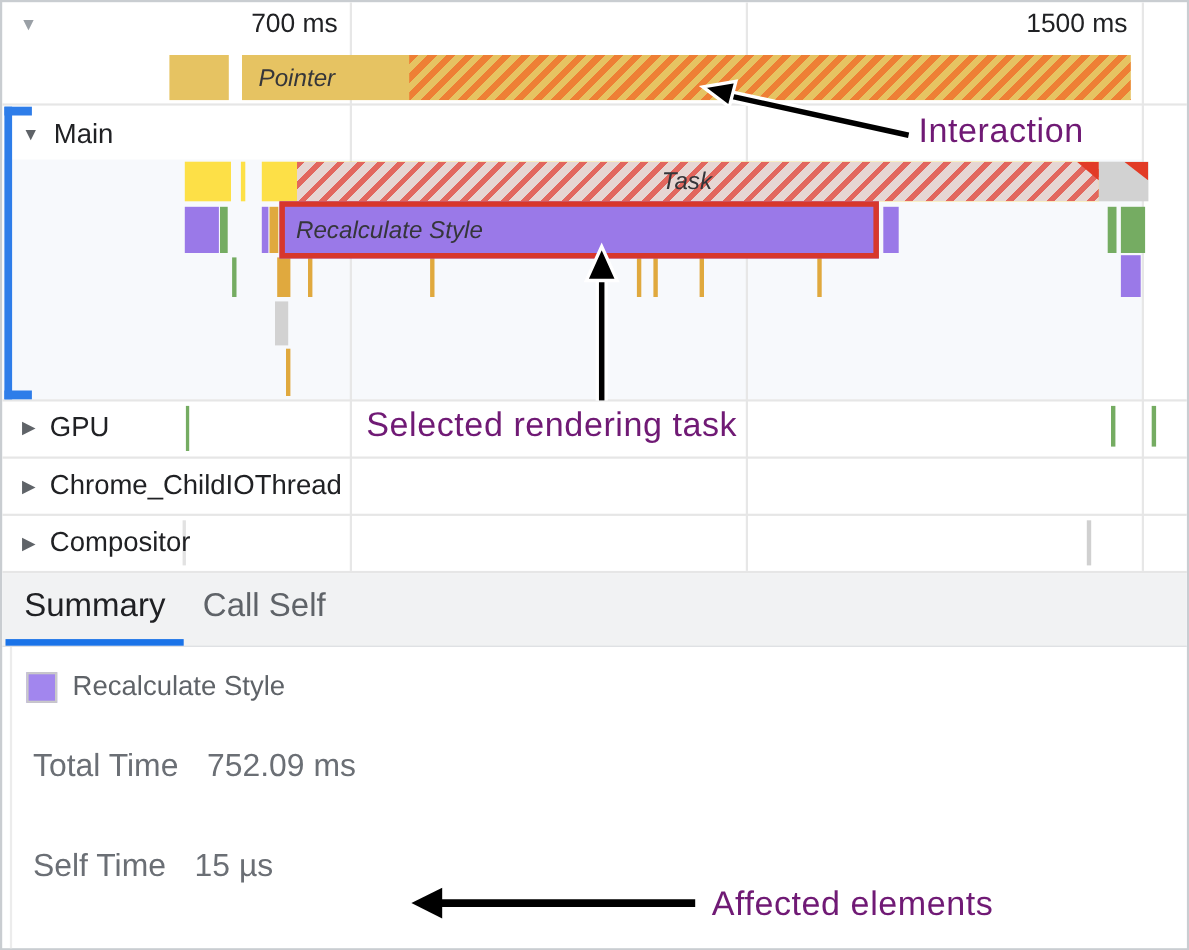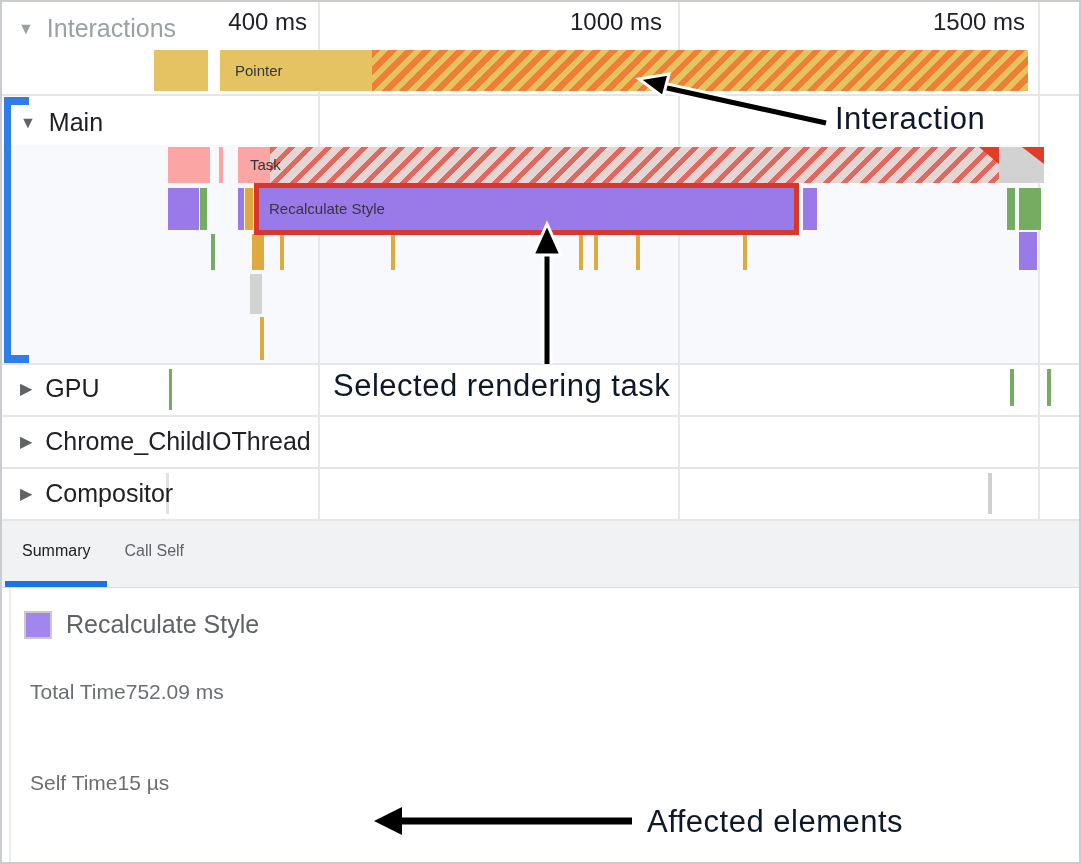--- a/index.html
+++ b/index.html
@@ -11,63 +11,61 @@
   .hdiv{position:absolute;left:0;width:100%;height:2px;background:#e6e6e6;z-index:3;}
   
   .ruler-label{position:absolute;top:6px;width:140px;text-align:right;font-size:24px;color:#202124;z-index:2;}
   
   .track-header{position:absolute;display:flex;align-items:center;gap:13px;font-size:25px;color:#202124;z-index:4;white-space:nowrap;}
   .track-header .tri{font-size:16px;color:#5f6368;}
   .track-header.dim, .track-header.dim .tri{color:#9aa0a6;}
   
   .bar{position:absolute;z-index:2;overflow:hidden;white-space:nowrap;box-sizing:border-box;}
   .ylw{background:#e6c362;} .amber{background:#e0a93e;} .grn{background:#75ac62;}
-  .pur{background:#9a79e8;} .gry{background:#fca5a5;} .gry2{background:#d2d2d2;}
-  .bar-label{font-size:15px;color:#35363a;}
+  .pur{background:#9a79e8;} .gry{background:#fde047;text-align:center;} .gry2{background:#d2d2d2;}
+  .bar-label{font-size:22px;color:#35363a;font-style:italic;}
   .hatch-orange{position:absolute;top:0;right:0;bottom:0;
     background:repeating-linear-gradient(135deg,#ee7f35 0 6px,rgba(0,0,0,0) 6px 12px);}
   .hatch-red{position:absolute;top:0;right:0;bottom:0;
     background:repeating-linear-gradient(135deg,#e2675e 0 5px,#e6d6d3 5px 13px);}
   .cornertri{position:absolute;background:#e23b26;clip-path:polygon(0 0,100% 0,100% 100%);z-index:3;}
   .flamebg{position:absolute;left:0;top:143px;width:1037px;height:218px;background:#f7f9fc;z-index:0;}
   .bracket{position:absolute;background:#2e7de9;z-index:5;}
   .selbox{position:absolute;left:252px;top:181px;width:545px;height:52px;border:5px solid #d7372c;
     background:#9a79e8;z-index:3;box-sizing:border-box;overflow:hidden;white-space:nowrap;}
   
   .tabbar{position:absolute;left:0;top:519px;width:100%;height:67px;background:#f1f2f3;
     border-bottom:1px solid #dadce0;display:flex;align-items:stretch;padding-left:3px;box-sizing:border-box;z-index:4;}
-  .tab{display:flex;align-items:center;padding:0 17px;font-size:16px;color:#5f6368;
+  .tab{display:flex;align-items:center;padding:0 17px;font-size:30px;color:#5f6368;
     border-bottom:6px solid transparent;box-sizing:border-box;white-space:nowrap;text-align:right;}
   .tab.active{color:#202124;border-bottom-color:#1a73e8;}
   
   .sum-title{position:absolute;left:22px;top:608px;display:flex;align-items:center;gap:14px;
     font-size:25px;color:#5f6368;z-index:2;}
   .swatch{width:28px;height:28px;background:#a286ee;border:2px solid #c9c9c9;box-sizing:border-box;}
-  .sum-row{position:absolute;left:28px;display:flex;font-size:21px;color:#6b6f75;z-index:2;white-space:nowrap;}
+  .sum-row{position:absolute;left:28px;display:flex;gap:26px;font-size:29px;color:#6b6f75;z-index:2;white-space:nowrap;}
   .splitline{position:absolute;left:7px;top:586px;width:2px;height:276px;background:#ececec;z-index:1;}
   
-  .annot{position:absolute;font-size:31px;color:#0f172a;z-index:9;white-space:nowrap;letter-spacing:0.5px;}
+  .annot{position:absolute;font-size:31px;color:#701a75;z-index:9;white-space:nowrap;letter-spacing:0.5px;}
   #arrows{position:absolute;left:0;top:0;z-index:8;pointer-events:none;}
 </style>
 </head>
 <body>
 
 <div id="screen">
 
   <div class="vgrid" style="left:316px"></div>
   <div class="vgrid" style="left:676px"></div>
   <div class="vgrid" style="left:1036px"></div>
 
-  <div class="ruler-label" style="left:165px">400 ms</div>
-  <div class="ruler-label" style="left:520px">1000 ms</div>
+  <div class="ruler-label" style="left:165px">700 ms</div>
   <div class="ruler-label" style="left:883px">1500 ms</div>
 
   <div class="track-header dim" style="left:16px;top:12px">
     <span class="tri">▼</span>
-    <span>Interactions</span>
   </div>
   <div class="bar ylw" style="left:152px;top:48px;width:54px;height:41px"></div>
   <div class="bar ylw" style="left:218px;top:48px;width:808px;height:41px;line-height:41px;padding-left:15px">
     <div class="hatch-orange" style="left:152px"></div>
     <span class="bar-label">Pointer</span>
   </div>
   <div class="hdiv" style="top:92px"></div>
 
   <div class="flamebg"></div>
   <div class="bracket" style="left:2px;top:95px;width:7px;height:266px"></div>

